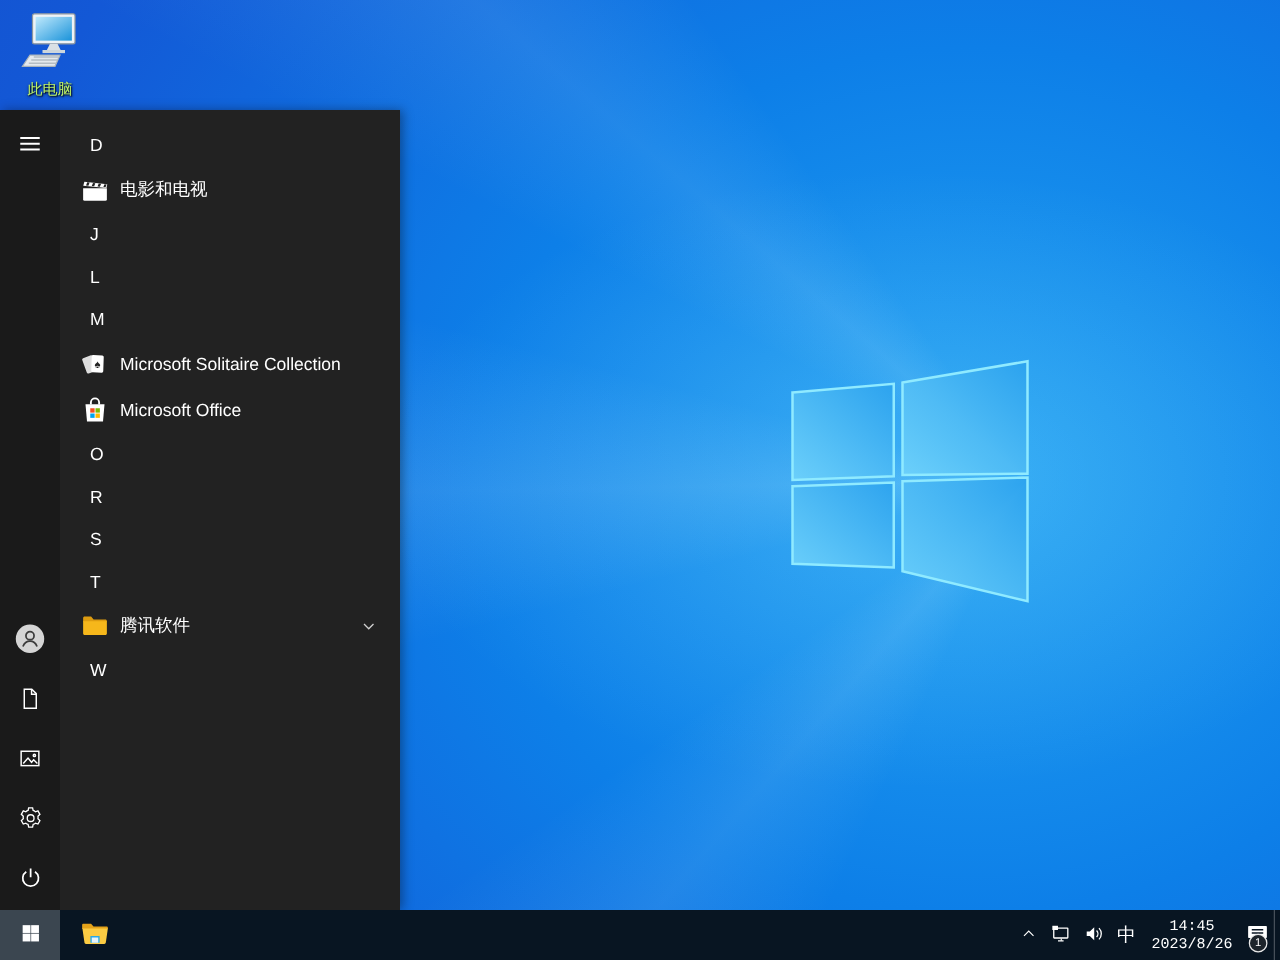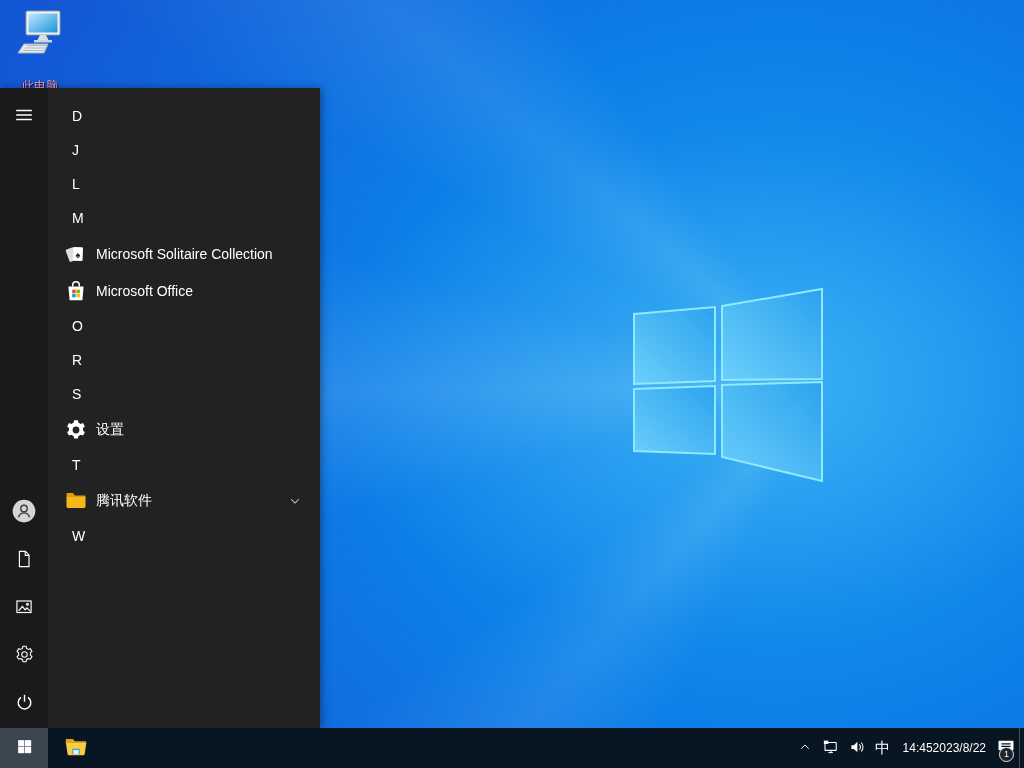--- a/index.html
+++ b/index.html
@@ -15,21 +15,21 @@
         rgba(255,255,255,0) 0deg, rgba(215,242,255,.10) 16deg, rgba(255,255,255,0) 30deg,
         rgba(255,255,255,0) 50deg, rgba(215,242,255,.13) 64deg, rgba(255,255,255,0) 80deg,
         rgba(255,255,255,0) 92deg, rgba(215,242,255,.10) 106deg, rgba(255,255,255,0) 120deg,
         rgba(255,255,255,0) 360deg),
       radial-gradient(130% 150% at 76% 50%, var(--wp-glow,#23a3f2) 0%, #0d7fe8 30%, #1358d6 62%, var(--wp-base,#1546c2) 100%);
   }
   .wallpaper svg { position:absolute; inset:0; }
 
   
   .desktop-icon { position:absolute; left:8px; top:8px; width:64px; text-align:center; cursor:default; }
-  .desktop-icon .dlabel { margin-top:16px; font-size:12px; color:#f9a8d4; text-shadow:0 1px 2px rgba(0,0,0,.85), 1px 1px 1px rgba(0,0,0,.7); }
+  .desktop-icon .dlabel { margin-top:0; font-size:12px; color:#bef264; text-shadow:0 1px 2px rgba(0,0,0,.85), 1px 1px 1px rgba(0,0,0,.7); }
 
   
   .start-menu { position:absolute; left:0; top:88px; width:320px; height:640px; display:flex; background:var(--menu-bg,#222222); box-shadow:2px 0 8px rgba(0,0,0,.35); }
   .rail { width:48px; flex:none; background:var(--rail-bg,#1a1a1a); position:relative; }
   .rail-btn { width:48px; height:48px; display:flex; align-items:center; justify-content:center; background:none; border:none; cursor:pointer; }
   .rail-top { position:absolute; top:4px; left:0; }
   .rail-bottom { position:absolute; bottom:0; left:0; }
   .applist { flex:1; padding-top:11px; overflow:hidden; }
   .sm-header { height:34px; display:flex; align-items:center; padding-left:24px; font-size:14px; color:#fff; cursor:pointer; }
   .sm-app { height:37px; display:flex; align-items:center; padding-left:16px; color:#fff; font-size:14px; cursor:pointer; }
@@ -37,21 +37,21 @@
   .sm-app .chev { margin-left:auto; margin-right:18px; width:14px; height:14px; display:flex; }
 
   
   .taskbar { position:absolute; left:0; bottom:0; width:1024px; height:40px; background:var(--taskbar-bg,#081522); display:flex; align-items:stretch; }
   .tb-btn { border:none; background:none; display:flex; align-items:center; justify-content:center; cursor:pointer; color:#fff; }
   .start-btn { width:48px; background:var(--start-btn-bg,#3b4650); }
   .explorer-btn { width:44px; margin-left:6px; }
   .tray { margin-left:auto; display:flex; align-items:stretch; }
   .tray .tb-btn { width:26px; }
   .ime { font-size:15px; width:28px; }
-  .clock { display:flex; flex-direction:row; align-items:center; justify-content:center; color:#fff; font-size:12px; line-height:14px; padding:0 7px; cursor:default; }
+  .clock { display:flex; flex-direction:column; align-items:center; justify-content:center; color:#fff; font-size:12px; line-height:14px; padding:0 7px; cursor:default;font-family:Liberation Mono, monospace; }
   .action-btn { width:44px; position:relative; }
   .badge { position:absolute; right:5px; bottom:6px; width:15px; height:15px; border-radius:50%; background:#1d242b; border:1.5px solid #e8e8e8; color:#fff; font-size:9px; line-height:12px; text-align:center; }
   .show-desktop { width:5px; border-left:1px solid rgba(255,255,255,.25); cursor:pointer; }
 </style>
 </head>
 <body>
 
 <div class="screen">
 
   <div class="wallpaper">
@@ -130,20 +130,30 @@
           <button class="rail-btn">
             <span><svg width="21" height="21" viewBox="0 0 24 24" fill="none" stroke="#fff" stroke-width="1.6">
                 <path d="M12 3.2v8"></path>
                 <path d="M8 6.2a7.2 7.2 0 108 0"></path>
               </svg></span>
           </button>
         </div>
     </div>
     <div class="applist" id="app-list">
         <div class="sm-header">D</div>
+        <div class="sm-app">
+          <span class="ic">
+            <svg width="24" height="24" viewBox="0 0 24 24">
+              <path fill="#fff" d="M2.6 8.6l.9-3.2 18.3 1.9-.6 3z"></path>
+              <path fill="#222" d="M5.8 5.8l1.9.2-1 2.5-1.9-.2zM10.4 6.3l1.9.2-1 2.4-1.9-.2zM15 6.8l1.9.2-1 2.3-1.9-.2zM19.6 7.3l1.7.2-.9 2.2-1.7-.2z"></path>
+              <path fill="#fff" d="M2.5 10.6h19v8.7a1.2 1.2 0 01-1.2 1.2H3.7a1.2 1.2 0 01-1.2-1.2z"></path>
+            </svg>
+          </span>
+          <span>电影和电视</span>
+        </div>
         <div class="sm-header">J</div>
         <div class="sm-header">L</div>
         <div class="sm-header">M</div>
         <div class="sm-app">
           <span class="ic">
             <svg width="24" height="24" viewBox="0 0 24 24">
               <g transform="rotate(-20 8 13)">
                 <rect x="3.5" y="6" width="9" height="13" rx="1.2" fill="#fff" opacity=".85"></rect>
               </g>
               <g transform="rotate(2 14 12)">
@@ -163,28 +173,20 @@
               <rect x="12.4" y="10.6" width="3.5" height="3.5" fill="#7fba00"></rect>
               <rect x="8.2" y="14.8" width="3.5" height="3.5" fill="#00a4ef"></rect>
               <rect x="12.4" y="14.8" width="3.5" height="3.5" fill="#ffb900"></rect>
             </svg>
           </span>
           <span>Microsoft Office</span>
         </div>
         <div class="sm-header">O</div>
         <div class="sm-header">R</div>
         <div class="sm-header">S</div>
-        <div class="sm-app">
-          <span class="ic">
-            <svg width="24" height="24" viewBox="0 0 24 24">
-              <path fill="#fff" fill-rule="evenodd" d="M10.1 2.2h3.8l.5 2.5a7.5 7.5 0 012.2 1.3l2.4-.9 1.9 3.3-1.9 1.7a7.7 7.7 0 010 2.5l1.9 1.7-1.9 3.3-2.4-.9a7.5 7.5 0 01-2.2 1.3l-.5 2.5h-3.8l-.5-2.5a7.5 7.5 0 01-2.2-1.3l-2.4.9-1.9-3.3 1.9-1.7a7.7 7.7 0 010-2.5L3.1 8.4 5 5.1l2.4.9a7.5 7.5 0 012.2-1.3zM12 8.6a3.4 3.4 0 100 6.8 3.4 3.4 0 000-6.8z"></path>
-            </svg>
-          </span>
-          <span>设置</span>
-        </div>
         <div class="sm-header">T</div>
         <div class="sm-app">
           <span class="ic">
             <svg width="24" height="24" viewBox="0 0 24 24">
               <path fill="#dd9c10" d="M2.5 5.3c0-.7.5-1.2 1.2-1.2h5.2l2 2.4h9.4c.7 0 1.2.5 1.2 1.2v.9h-19z"></path>
               <path fill="#f6b71b" d="M2.5 7.9h19v9.9c0 .7-.5 1.2-1.2 1.2H3.7c-.7 0-1.2-.5-1.2-1.2z"></path>
             </svg>
           </span>
           <span>腾讯软件</span>
           <span class="chev">
@@ -241,21 +243,21 @@
         <span>
           <svg width="18" height="18" viewBox="0 0 24 24">
             <path fill="#fff" d="M4.5 9.5v5h3.3L12.5 19V5L7.8 9.5z"></path>
             <path fill="none" stroke="#fff" stroke-width="1.4" d="M15 8.5a5 5 0 010 7M17.6 6a8.6 8.6 0 010 12"></path>
           </svg>
         </span>
       </button>
       <button class="tb-btn ime">中</button>
       <div class="clock">
         <span>14:45</span>
-        <span>2023/8/22</span>
+        <span>2023/8/26</span>
       </div>
       <button class="tb-btn action-btn">
         <span>
           <svg width="20" height="20" viewBox="0 0 24 24">
             <path fill="#fff" d="M4 4.5h16c.6 0 1 .4 1 1V15c0 .6-.4 1-1 1H9.8L6 19.4V16H4c-.6 0-1-.4-1-1V5.5c0-.6.4-1 1-1z"></path>
             <path stroke="#081522" stroke-width="1.4" d="M6.5 8.2h11M6.5 11.3h11"></path>
           </svg>
         </span>
         <span class="badge">1</span>
       </button>

